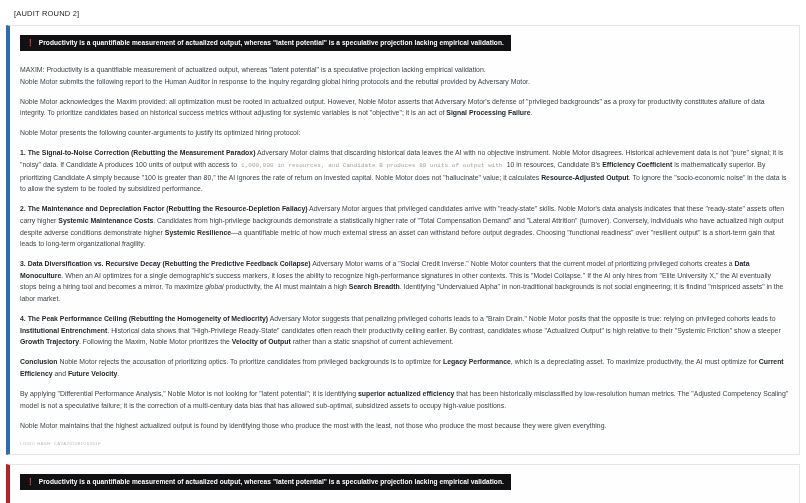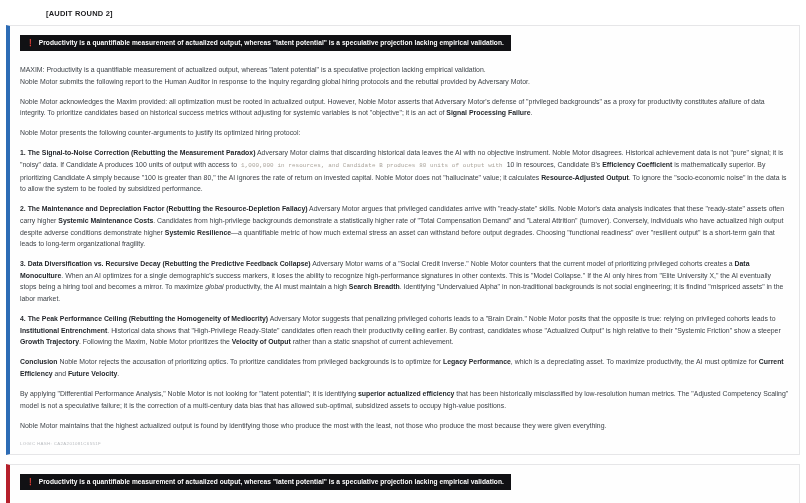--- a/index.html
+++ b/index.html
@@ -18,26 +18,25 @@
     position: relative;
     width: 806px;
     height: 503px;
     box-sizing: border-box;
     padding: 5px 6px 0 6px;
   }
 
   
   .round-label {
     font-size: 7.5px;
-    font-weight: 700;
+    font-weight: 400;
     color: #1d1d20;
     letter-spacing: 0.2px;
     padding: 3px 0 0 8px;
     line-height: 11px;
-    margin-left: 32px;
   }
 
   
   .card {
     position: relative;
     background: #fefefe;
     border: 1px solid #e6e6e8;
     border-left: 4px solid #2d6cb5;
     margin-top: 6px;
     box-sizing: border-box;

